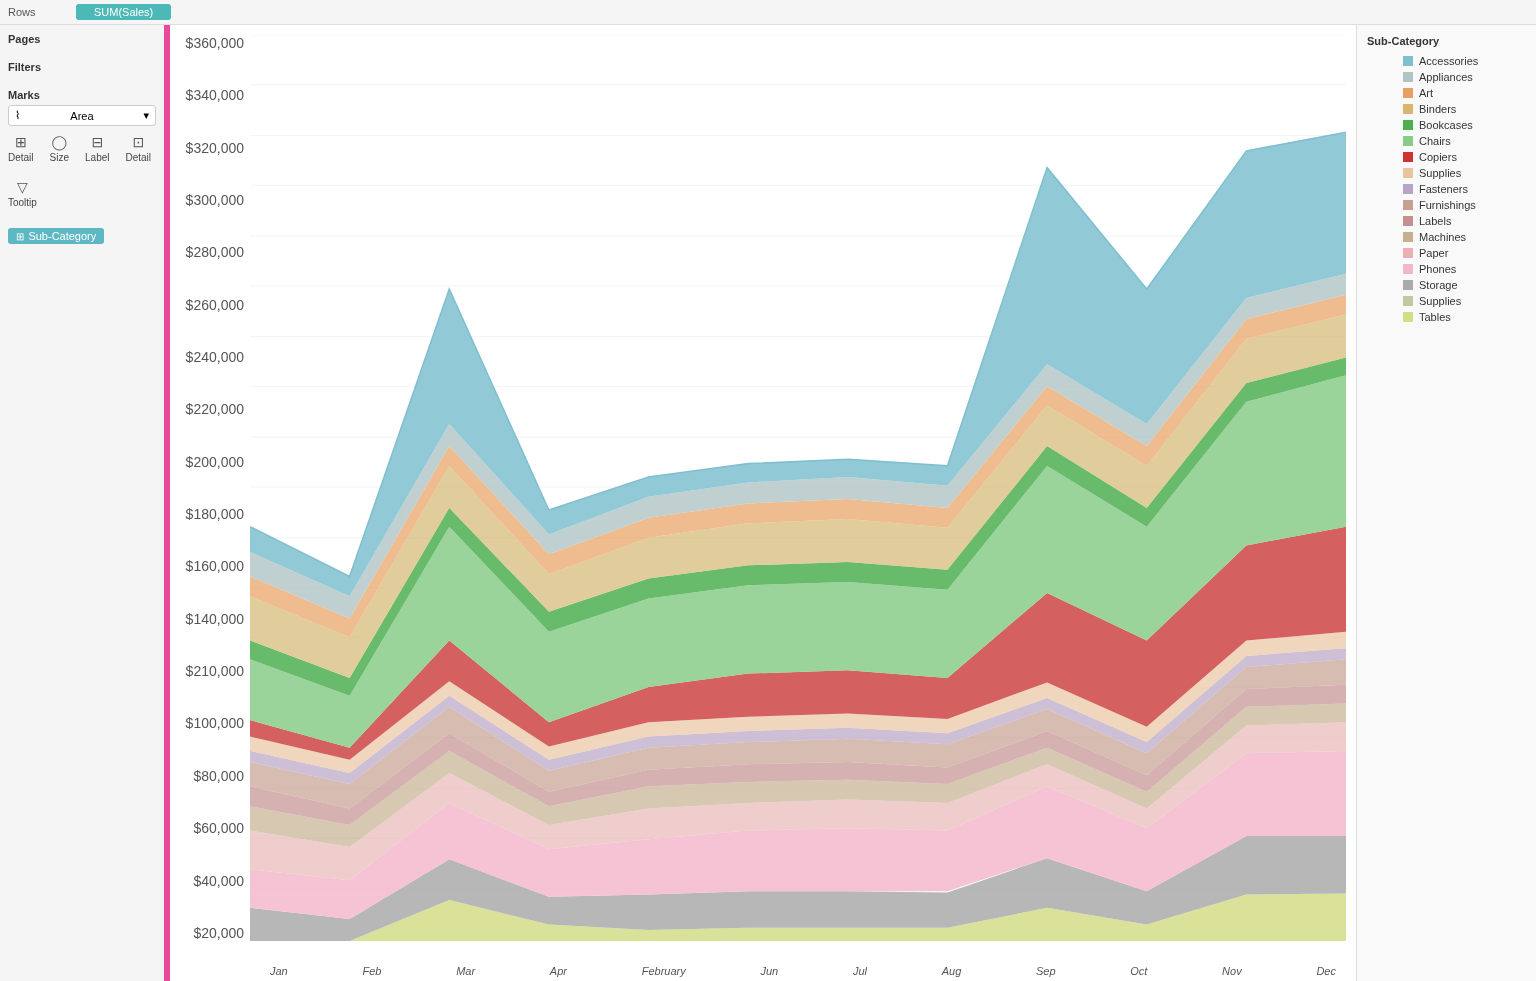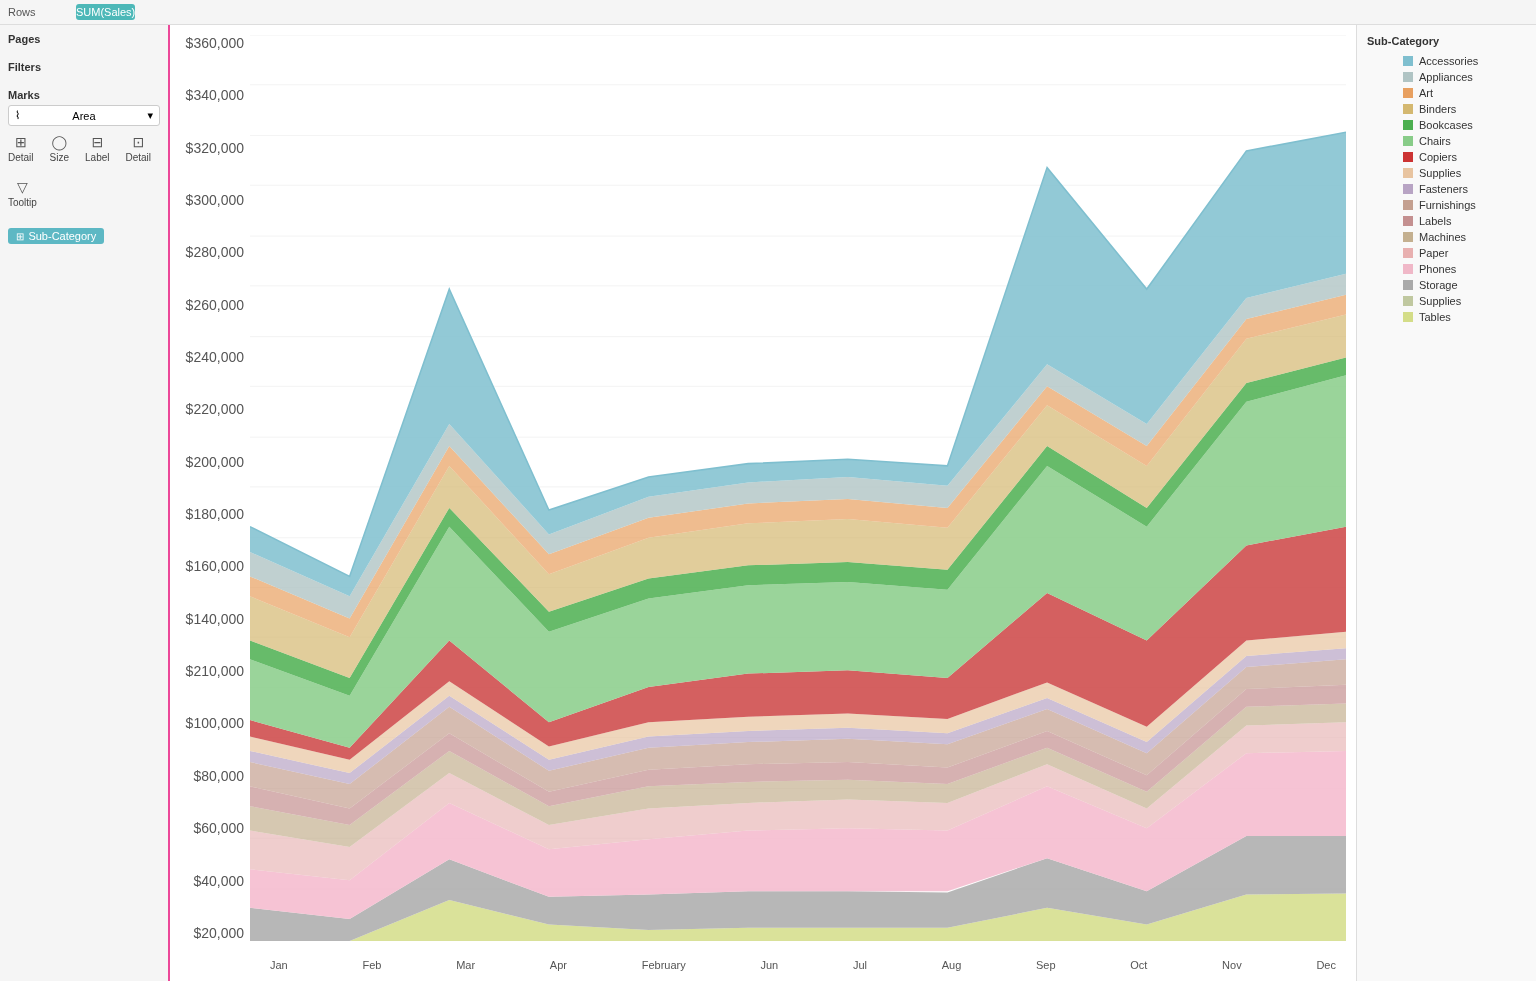--- a/index.html
+++ b/index.html
@@ -28,39 +28,39 @@
     }
     .top-label {
       color: #555;
       font-size: 11px;
       min-width: 60px;
     }
     .pill {
       background: #4db8b8;
       color: white;
       border-radius: 3px;
-      padding: 2px 0;
+      padding: 2px 18px;
       font-size: 11px;
     }
     .pill-blue {
       background: #5ba8c4;
       color: white;
       border-radius: 3px;
       padding: 2px 10px;
       font-size: 11px;
     }
     .main-layout {
       display: flex;
       flex: 1;
       overflow: hidden;
     }
     .left-panel {
       width: 170px;
       background: #f5f5f5;
-      border-right: 2px solid #ec4899;
+      border-right: 6px solid #ec4899;
       padding: 8px;
       display: flex;
       flex-direction: column;
       gap: 12px;
     }
     .panel-section-title {
       font-size: 11px;
       color: #333;
       font-weight: 600;
       margin-bottom: 4px;
@@ -131,26 +131,27 @@
       justify-content: space-between;
       align-items: flex-end;
       padding-right: 6px;
     }
     .y-label {
       font-size: 14px;
       color: #555;
     }
     .x-axis {
       position: absolute;
-      bottom: 10px;
+      bottom: 4px;
       left: 80px;
       right: 0;
       display: flex;
       justify-content: space-between;
       padding: 0 20px;
+      font-style: italic;
     }
     .x-label {
       font-size: 11px;
       color: #555;
       text-align: center;
     }
     svg.chart-svg {
       width: 100%;
       height: 100%;
     }

